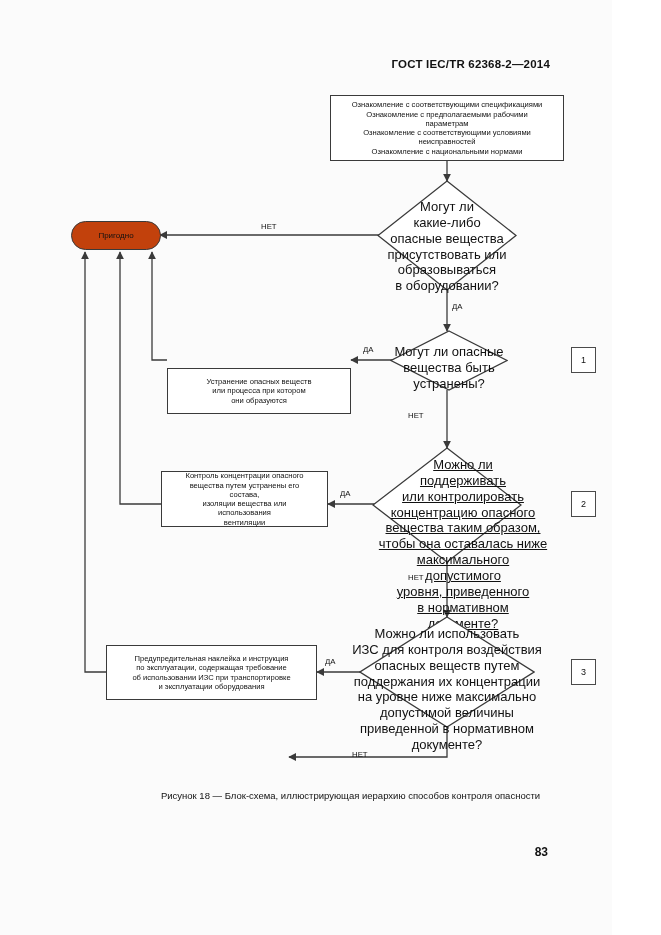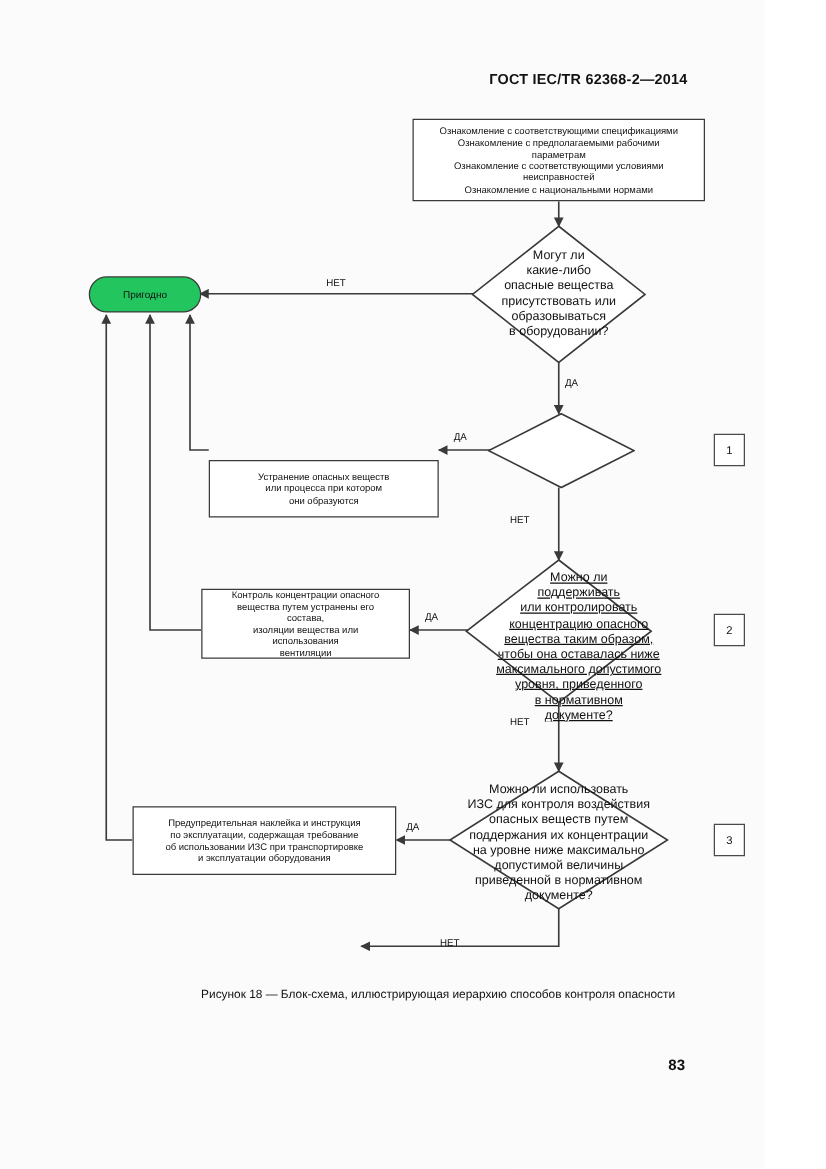--- a/index.html
+++ b/index.html
@@ -64,38 +64,38 @@
     white-space: pre-line;
   }
   .process-box {
     border: 1.4px solid #3a3a3a;
     background: #ffffff;
     font-size: 7.6px;
     padding: 3px 20px;
   }
   .terminal {
     border: 1.4px solid #3a3a3a;
-    background: #22c55e;
+    background: #c2410c;
     border-radius: 999px;
     font-size: 8px;
   }
   .terminal.shaded {
     background: #a8a8a8;
     border-color: #2b2b2b;
   }
   .num-box {
     border: 1.6px solid #4a4a4a;
     background: #ffffff;
     font-size: 9px;
     color: #111;
   }
   .decision-label {
     position: absolute;
     text-align: center;
-    font-size: 10px;
+    font-size: 13px;
     color: #111;
     line-height: 1.22;
     white-space: pre-line;
     pointer-events: none;
   }
   .edge-label {
     position: absolute;
     font-size: 7.8px;
     color: #111;
     white-space: nowrap;
@@ -156,20 +156,23 @@
   <div class="decision-label" style="left:377px; top:199px; width:140px;">Могут ли
 какие-либо
 опасные вещества
 присутствовать или
 образовываться
 в оборудовании?</div>
 
   <svg style="position:absolute; left:390px; top:330px; width:118px; height:61px;" viewBox="0 0 118 61">
     <polygon points="59,1 117,30.5 59,60 1,30.5" fill="#ffffff" stroke="#3a3a3a" stroke-width="1.3"></polygon>
   </svg>
+  <div class="decision-label" style="left:390px; top:344px; width:118px;">Могут ли опасные
+вещества быть
+устранены?</div>
 
   <svg style="position:absolute; left:372px; top:447px; width:150px; height:116px;" viewBox="0 0 150 116">
     <polygon points="75,1 149,58 75,115 1,58" fill="#ffffff" stroke="#3a3a3a" stroke-width="1.3"></polygon>
   </svg>
   <div class="decision-label" style="left:378px; top:457px; width:170px;text-decoration:underline;">Можно ли
 поддерживать
 или контролировать
 концентрацию опасного
 вещества таким образом,
 чтобы она оставалась ниже

